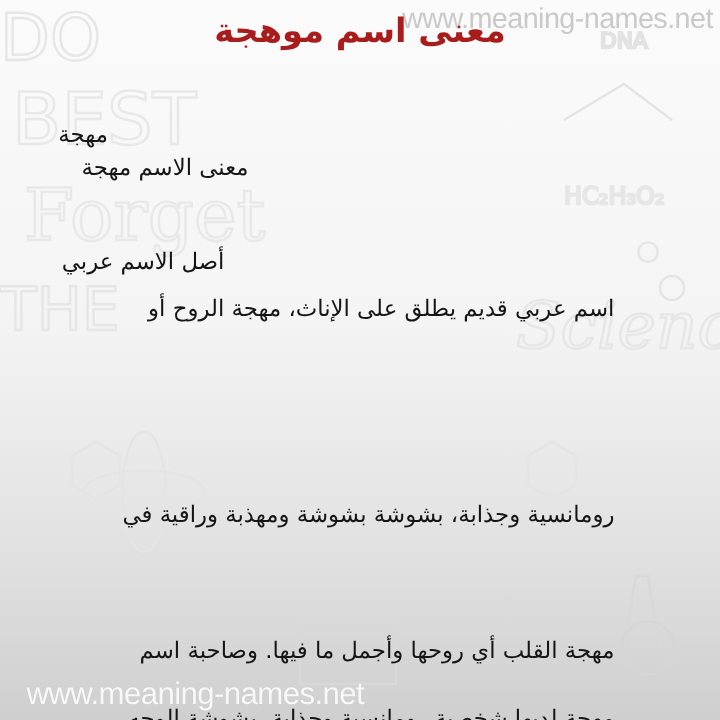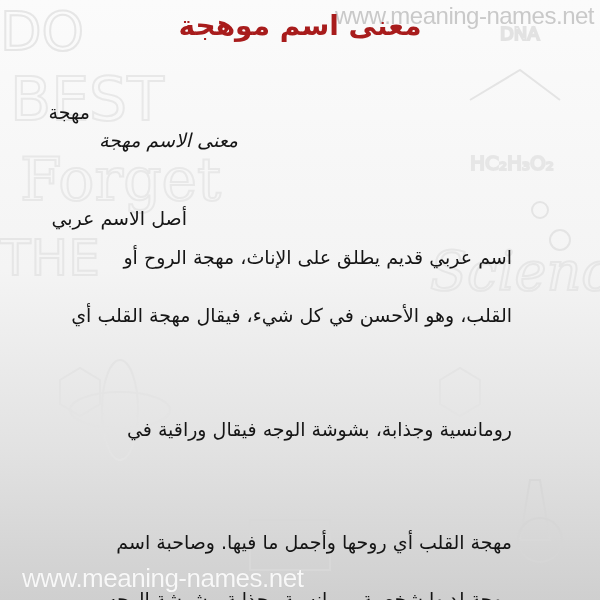--- a/index.html
+++ b/index.html
@@ -55,23 +55,22 @@
     <path d="M250 520 l80 0 l0 50 l-80 0 z" stroke="#d8d8d8"></path>
   </g>
 </svg>
 
 <div class="watermark-top">www.meaning-names.net</div>
 
 <div class="title">معنى اسم موهجة</div>
 
 <div class="content">
   <div class="line" style="top:70px; right:510px;margin-top:29px;">مهجة</div>
-  <div class="line" style="top:127px; right:362px;font-style:italic;">معنى الاسم مهجة</div>
+  <div class="line" style="top:127px; right:393px;">معنى الاسم مهجة</div>
   <div class="line" style="top:184px; right:413px;margin-top:21px;">أصل الاسم عربي</div>
 
   <div class="line" style="top:244px; right:88px;">اسم عربي قديم يطلق على الإناث، مهجة الروح أو</div>
-  <div class="line" style="top:302px; right:88px;">القلب، وهو الأحسن في كل شيء، فيقال مهجة القلب أي</div>
-  <div class="line" style="top:416px; right:88px;">رومانسية وجذابة، بشوشة الوجه فيقال وراقية في</div>
+  <div class="line" style="top:416px; right:88px;">رومانسية وجذابة، بشوشة بشوشة ومهذبة وراقية في</div>
   <div class="line" style="top:529px; right:88px;">مهجة القلب أي روحها وأجمل ما فيها. وصاحبة اسم</div>
   <div class="line" style="top:586px; right:88px;">مهجة لديها شخصية رومانسية وجذابة، بشوشة الوجه</div>
 </div>
 
 <div class="watermark-bottom">www.meaning-names.net</div>
 
 </body></html>

